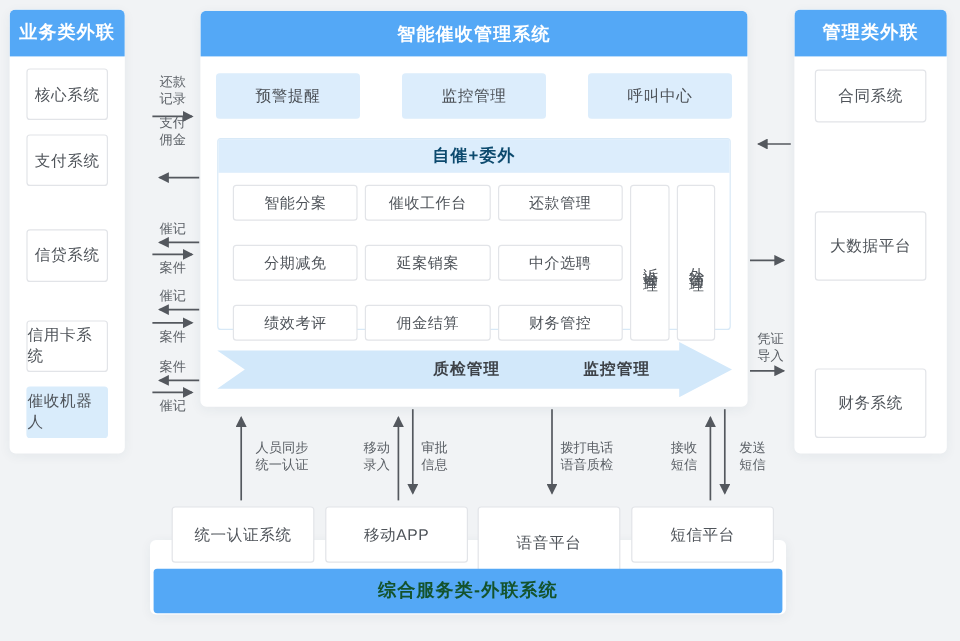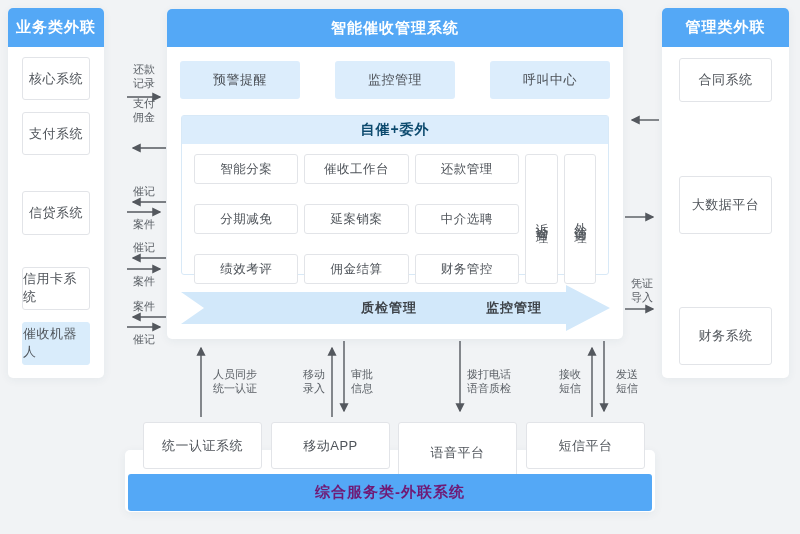--- a/index.html
+++ b/index.html
@@ -67,21 +67,21 @@
   .big-arrow svg { display:block; }
   .band-label {
     position:absolute; top:0; height:100%; display:flex; align-items:center;
     font-size:13px; font-weight:bold; color:#3d4248; letter-spacing:1px;
     transform:translateX(-50%);
   }
 
   
   .footer-bar {
     position:absolute; background:#54a8f6; border-radius:3px;
-    color:#701a75; font-size:15px; font-weight:bold; letter-spacing:1px;
+    color:#14532d; font-size:15px; font-weight:bold; letter-spacing:1px;
     display:flex; align-items:center; justify-content:center;
   }
 
   
   .flow-label {
     position:absolute; font-size:11px; line-height:14px; color:#5b6066;
     letter-spacing:0;
   }
   .arrows { position:absolute; left:0; top:0; pointer-events:none; }
 </style>

